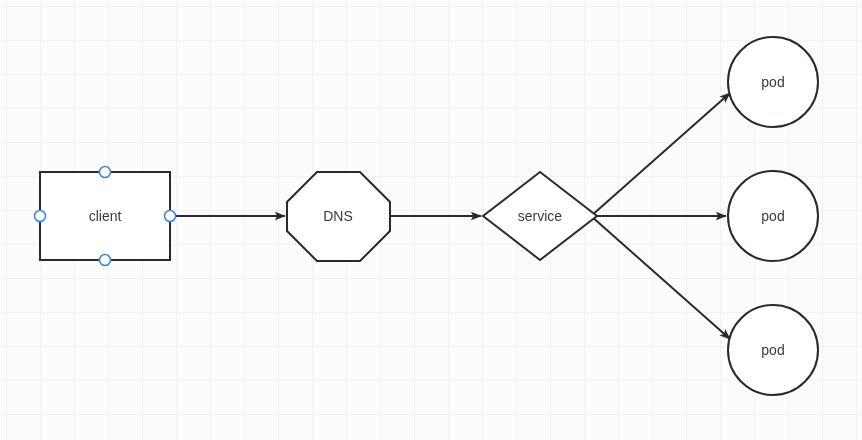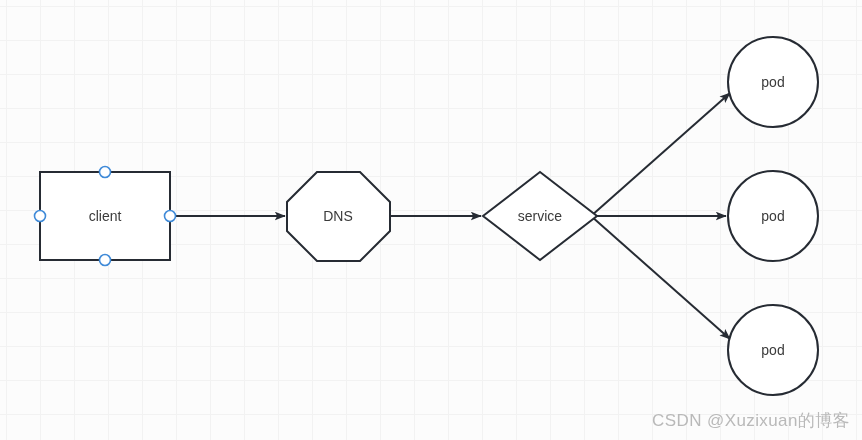--- a/index.html
+++ b/index.html
@@ -132,14 +132,13 @@
     </g>
 
     <g>
       <circle class="handle" cx="105" cy="172" r="5.5"></circle>
       <circle class="handle" cx="40" cy="216" r="5.5"></circle>
       <circle class="handle" cx="170" cy="216" r="5.5"></circle>
       <circle class="handle" cx="105" cy="260" r="5.5"></circle>
     </g>
   </svg>
 
-  <div class="watermark">CSDN @Xuzixuan的博客</div>
 </div>
 
 </body></html>

